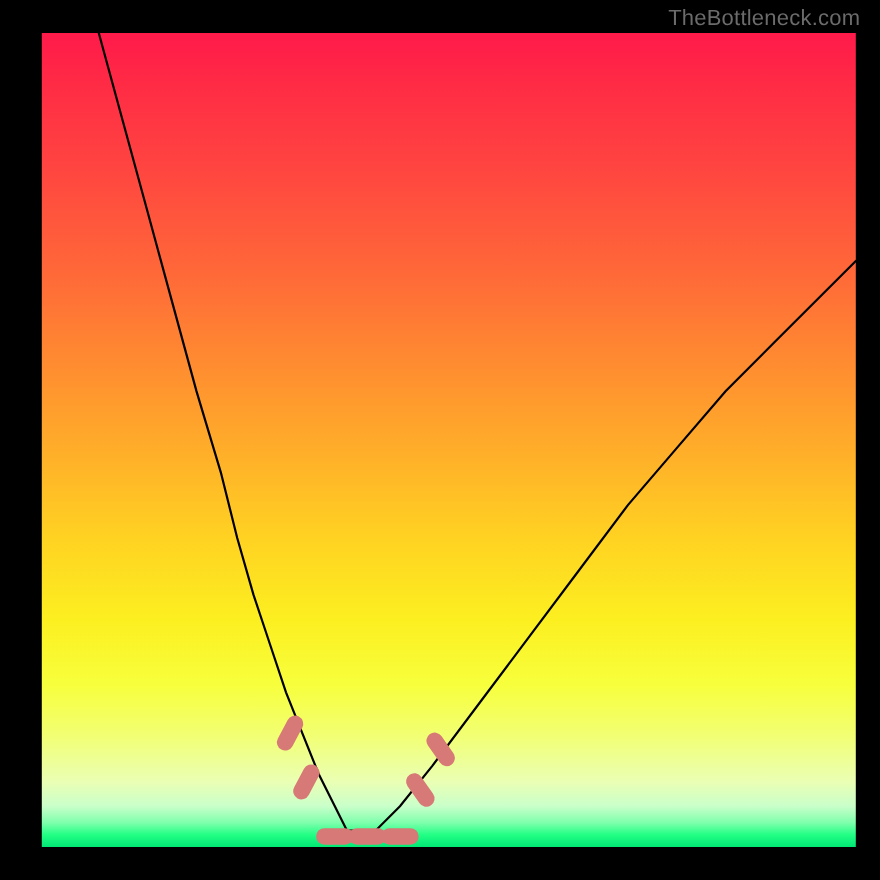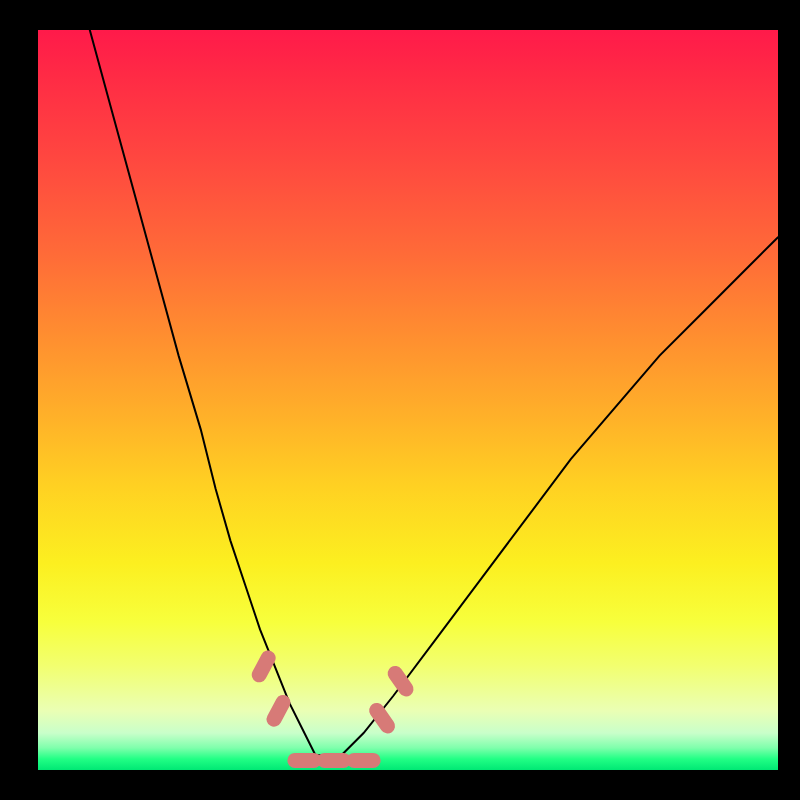--- a/index.html
+++ b/index.html
@@ -83,14 +83,15 @@
           <rect x="223.5" y="673.3" width="34" height="15" rx="7.5" ry="7.5" class="marker" transform="rotate(-62 240.5 680.8)"></rect>
           <rect x="249.4" y="722.9" width="34" height="15" rx="7.5" ry="7.5" class="marker" transform="rotate(0 266.4 730.4)"></rect>
           <rect x="279.0" y="722.9" width="34" height="15" rx="7.5" ry="7.5" class="marker" transform="rotate(0 296.0 730.4)"></rect>
           <rect x="308.6" y="722.9" width="34" height="15" rx="7.5" ry="7.5" class="marker" transform="rotate(0 325.6 730.4)"></rect>
           <rect x="327.1" y="680.7" width="34" height="15" rx="7.5" ry="7.5" class="marker" transform="rotate(55 344.1 688.2)"></rect>
           <rect x="345.6" y="643.7" width="34" height="15" rx="7.5" ry="7.5" class="marker" transform="rotate(55 362.6 651.2)"></rect>
         </g>
     </svg>
   </div>
 
+  <div class="watermark">TheBottleneck.com</div>
 
 </div>
 
 </body></html>

